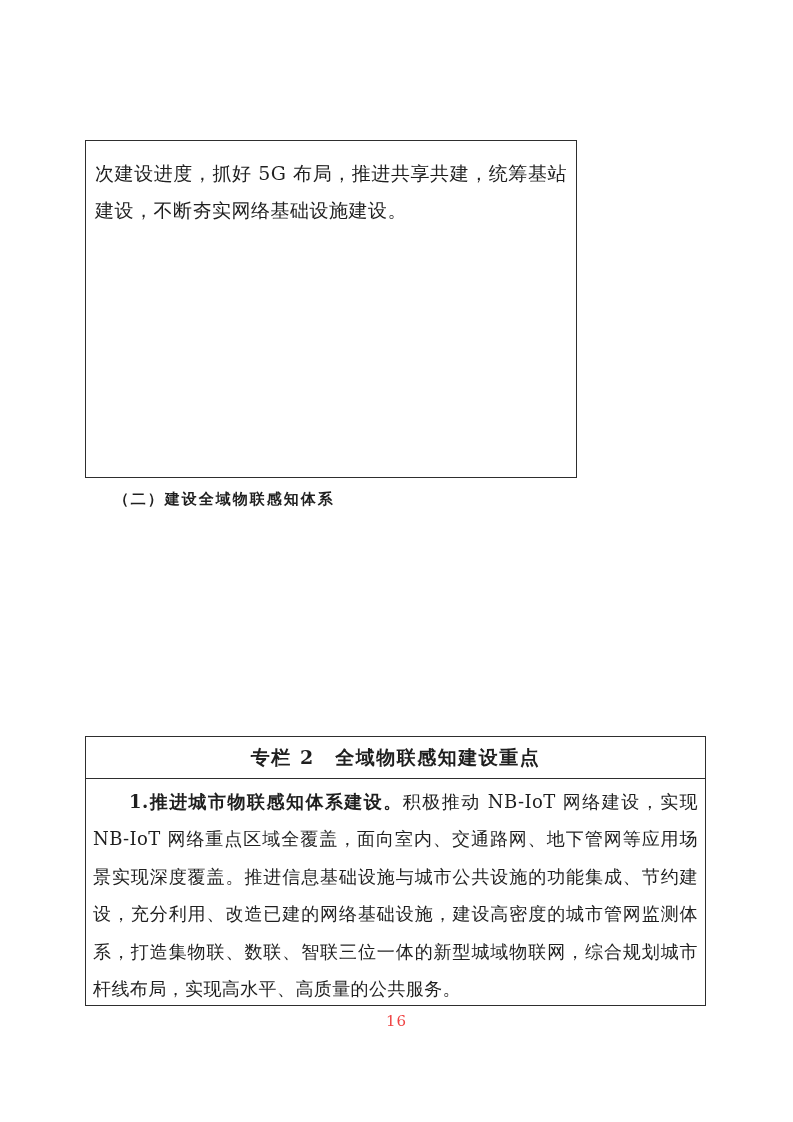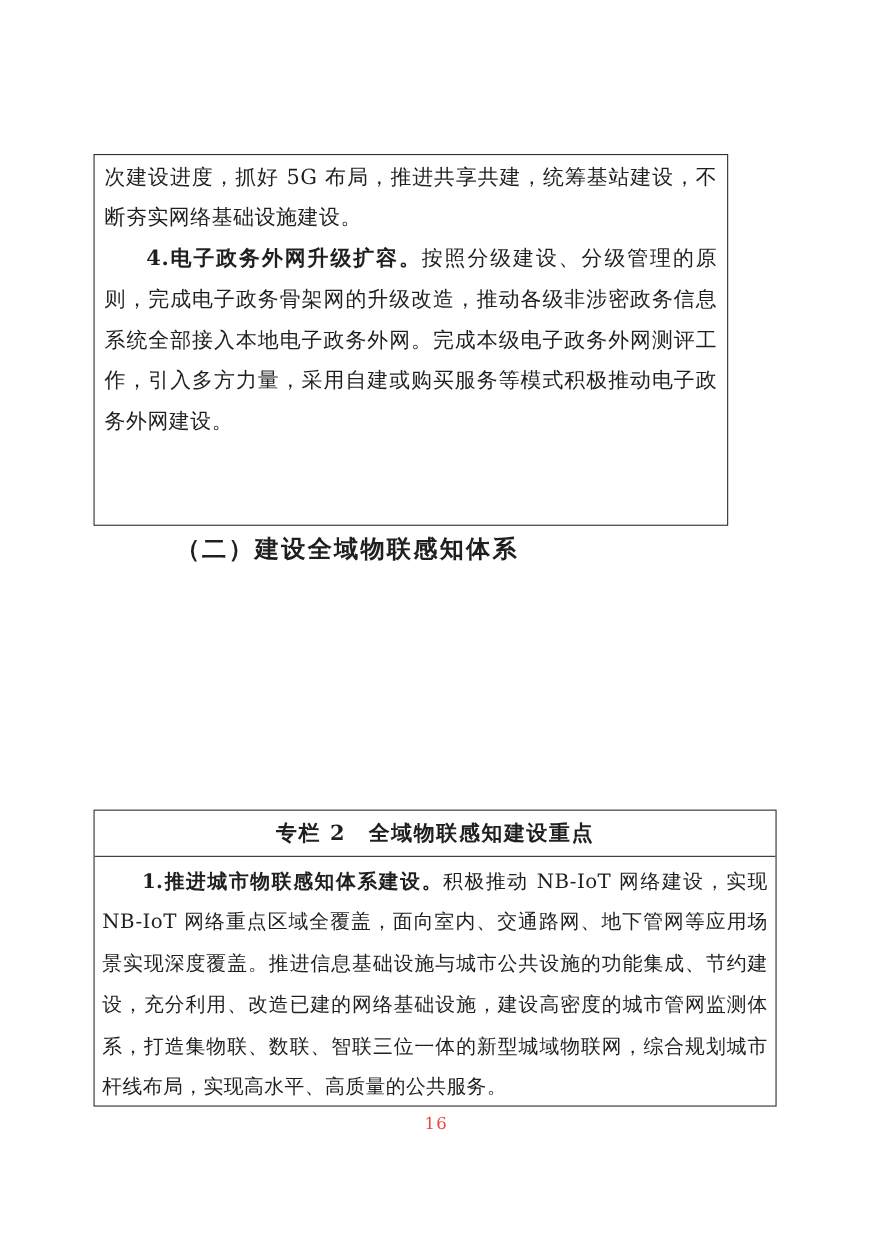--- a/index.html
+++ b/index.html
@@ -14,45 +14,45 @@
     background: #ffffff;
     font-family: "DejaVu Serif", serif;
     color: #1f1f1f;
     overflow: hidden;
   }
   
   .box1 {
     position: absolute;
     left: 85px;
     top: 140px;
-    width: 577px;
+    width: 492px;
     height: 338px;
     border: 1.5px solid #2e2e2e;
     box-sizing: border-box;
-    padding: 2px 9px 0 9px;
+    padding: 14px 9px 0 9px;
   }
   .box1 p {
     margin: 0;
     font-size: 19px;
     line-height: 37px;
     letter-spacing: 0.5px;
     text-align: justify;
     text-justify: inter-character;
   }
   .box1 p.indented { text-indent: 2em; }
   .lead-bold { font-weight: bold; }
 
   
   .section-heading {
     position: absolute;
-    left: 97px;
+    left: 71px;
     top: 484px;
     width: 621px;
     margin: 0;
-    font-size: 22px;
+    font-size: 15px;
     font-weight: bold;
     letter-spacing: 2px;
     text-indent: 2.85em;
     line-height: 30px;
   }
 
   
   .body-para {
     position: absolute;
     left: 85px;
@@ -113,21 +113,20 @@
     color: #ef4444;
   }
 </style>
 </head>
 <body>
 
 <div class="page">
 
   <div class="box1">
     <p>次建设进度，抓好 5G 布局，推进共享共建，统筹基站建设，不断夯实网络基础设施建设。</p>
-    <p class="indented"><span class="lead-bold">4.电子政务外网升级扩容。</span><span>按照分级建设、分级管理的原则，完成电子政务骨架网的升级改造，推动各级非涉密政务信息系统全部接入本地电子政务外网。完成本级电子政务外网测评工作，引入多方力量，采用自建或购买服务等模式积极推动电子政务外网建设。</span></p>
   </div>
 
   <h2 class="section-heading">（二）建设全域物联感知体系</h2>
 
 
   <div class="box2">
     <div class="box2-header">专栏 2　全域物联感知建设重点</div>
     <div class="box2-body">
       <p><span class="lead-bold">1.推进城市物联感知体系建设。</span><span>积极推动 NB-IoT 网络建设，实现 NB-IoT 网络重点区域全覆盖，面向室内、交通路网、地下管网等应用场景实现深度覆盖。推进信息基础设施与城市公共设施的功能集成、节约建设，充分利用、改造已建的网络基础设施，建设高密度的城市管网监测体系，打造集物联、数联、智联三位一体的新型城域物联网，综合规划城市杆线布局，实现高水平、高质量的公共服务。</span></p>
     </div>

